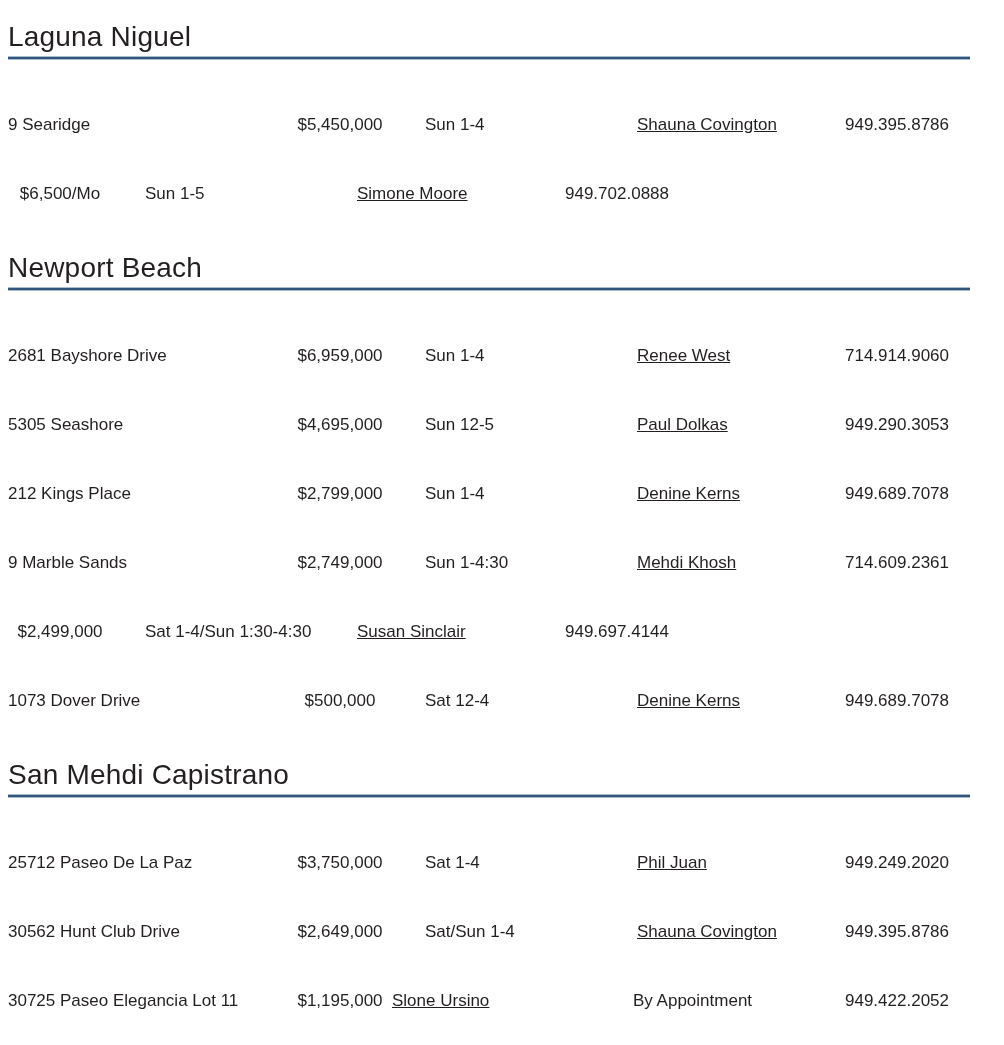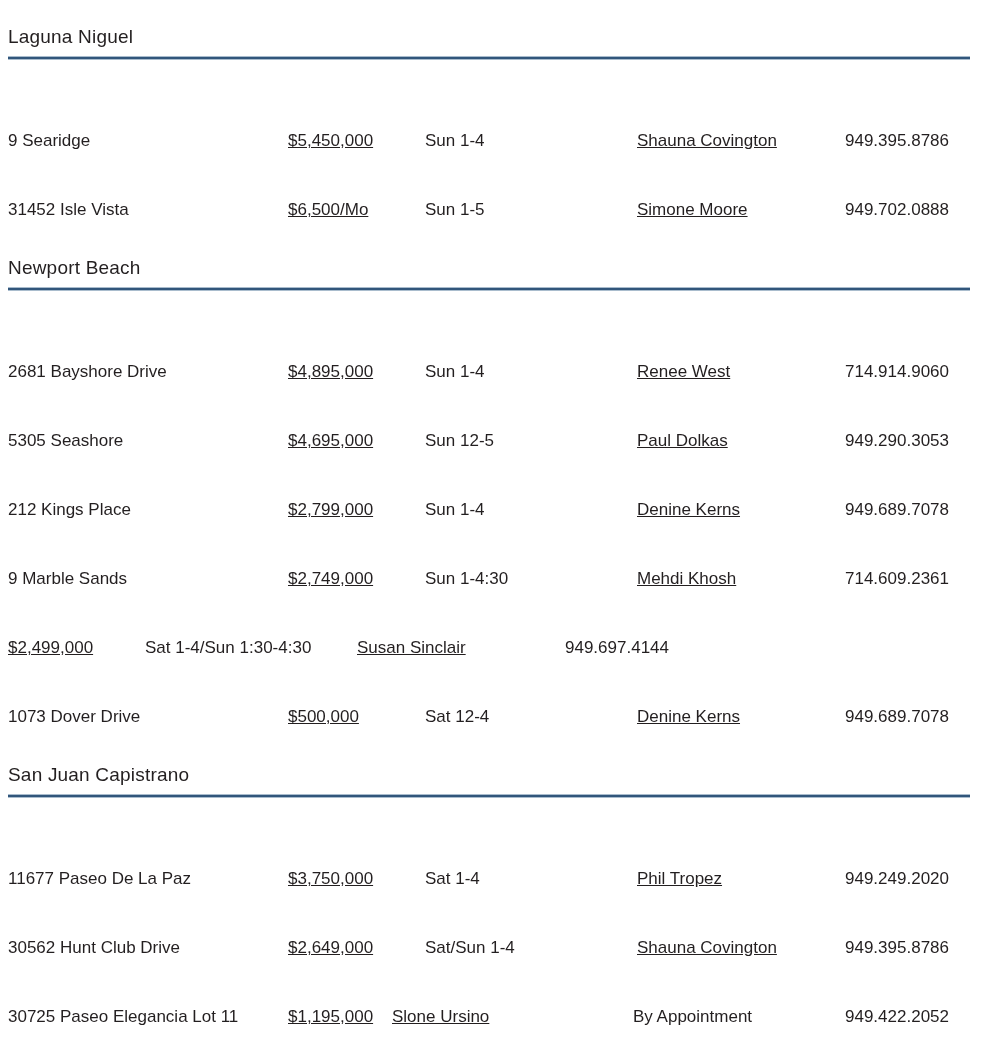--- a/index.html
+++ b/index.html
@@ -14,21 +14,21 @@
     font-family: "Liberation Sans", sans-serif;
     color: #231f20;
     -webkit-font-smoothing: antialiased;
   }
   .page {
     padding: 21px 34px 0 8px; 
   }
   .city-section { }
   .city-heading {
     margin: 0;
-    font-size: 19px;
+    font-size: 28px;
     font-weight: normal;
     line-height: 32px;
     letter-spacing: 0.2px;
   }
   .heading-rule {
     height: 4px;
     margin-top: 3px;
     background: linear-gradient(
       to bottom,
       var(--rule-light) 0 1px,
@@ -40,23 +40,23 @@
     padding-top: 54px;
   }
   .listing-row {
     display: flex;
     height: 69px;
     align-items: flex-start;
     font-size: 17px;
     line-height: 22px;
     white-space: nowrap;
   }
-  .cell { display: block; margin-top: 16px; }
+  .cell { display: block; }
   .cell.address { width: 280px; }
-  .cell.price   { width: 104px; text-align: left; text-decoration: underline; }
+  .cell.price   { width: 104px; text-align: center; }
   .cell.time    { width: 212px; margin-left: 33px; }
   .cell.agent   { width: 208px; text-decoration: underline; }
   .cell.phone   { width: 125px; }
 </style>
 </head>
 <body style="color: rgb(35, 31, 32); background: rgb(255, 255, 255);">
 
 <main class="page">
   <section class="city-section">
     <h2 class="city-heading">
@@ -66,38 +66,37 @@
     <div class="listing-rows">
   <div class="listing-row">
     <span class="cell address">9 Searidge</span>
     <span class="cell price">$5,450,000</span>
     <span class="cell time">Sun 1-4</span>
     <span class="cell agent">Shauna Covington</span>
     <span class="cell phone">949.395.8786</span>
   </div>
 
   <div class="listing-row">
-    <span class="cell address">31452 Isle Vista</span>
     <span class="cell price">$6,500/Mo</span>
     <span class="cell time">Sun 1-5</span>
     <span class="cell agent">Simone Moore</span>
     <span class="cell phone">949.702.0888</span>
   </div>
 </div>
   </section>
 
   <section class="city-section">
     <h2 class="city-heading">
       <span class="city-name">Newport Beach</span>
     </h2>
     <div class="heading-rule"></div>
     <div class="listing-rows">
   <div class="listing-row">
     <span class="cell address">2681 Bayshore Drive</span>
-    <span class="cell price">$4,895,000</span>
+    <span class="cell price">$6,959,000</span>
     <span class="cell time">Sun 1-4</span>
     <span class="cell agent">Renee West</span>
     <span class="cell phone">714.914.9060</span>
   </div>
 
   <div class="listing-row">
     <span class="cell address">5305 Seashore</span>
     <span class="cell price">$4,695,000</span>
     <span class="cell time">Sun 12-5</span>
     <span class="cell agent">Paul Dolkas</span>
@@ -132,29 +131,29 @@
     <span class="cell price">$500,000</span>
     <span class="cell time">Sat 12-4</span>
     <span class="cell agent">Denine Kerns</span>
     <span class="cell phone">949.689.7078</span>
   </div>
 </div>
   </section>
 
   <section class="city-section">
     <h2 class="city-heading">
-      <span class="city-name">San Juan Capistrano</span>
+      <span class="city-name">San Mehdi Capistrano</span>
     </h2>
     <div class="heading-rule"></div>
     <div class="listing-rows">
   <div class="listing-row">
-    <span class="cell address">11677 Paseo De La Paz</span>
+    <span class="cell address">25712 Paseo De La Paz</span>
     <span class="cell price">$3,750,000</span>
     <span class="cell time">Sat 1-4</span>
-    <span class="cell agent">Phil Tropez</span>
+    <span class="cell agent">Phil Juan</span>
     <span class="cell phone">949.249.2020</span>
   </div>
 
   <div class="listing-row">
     <span class="cell address">30562 Hunt Club Drive</span>
     <span class="cell price">$2,649,000</span>
     <span class="cell time">Sat/Sun 1-4</span>
     <span class="cell agent">Shauna Covington</span>
     <span class="cell phone">949.395.8786</span>
   </div>

